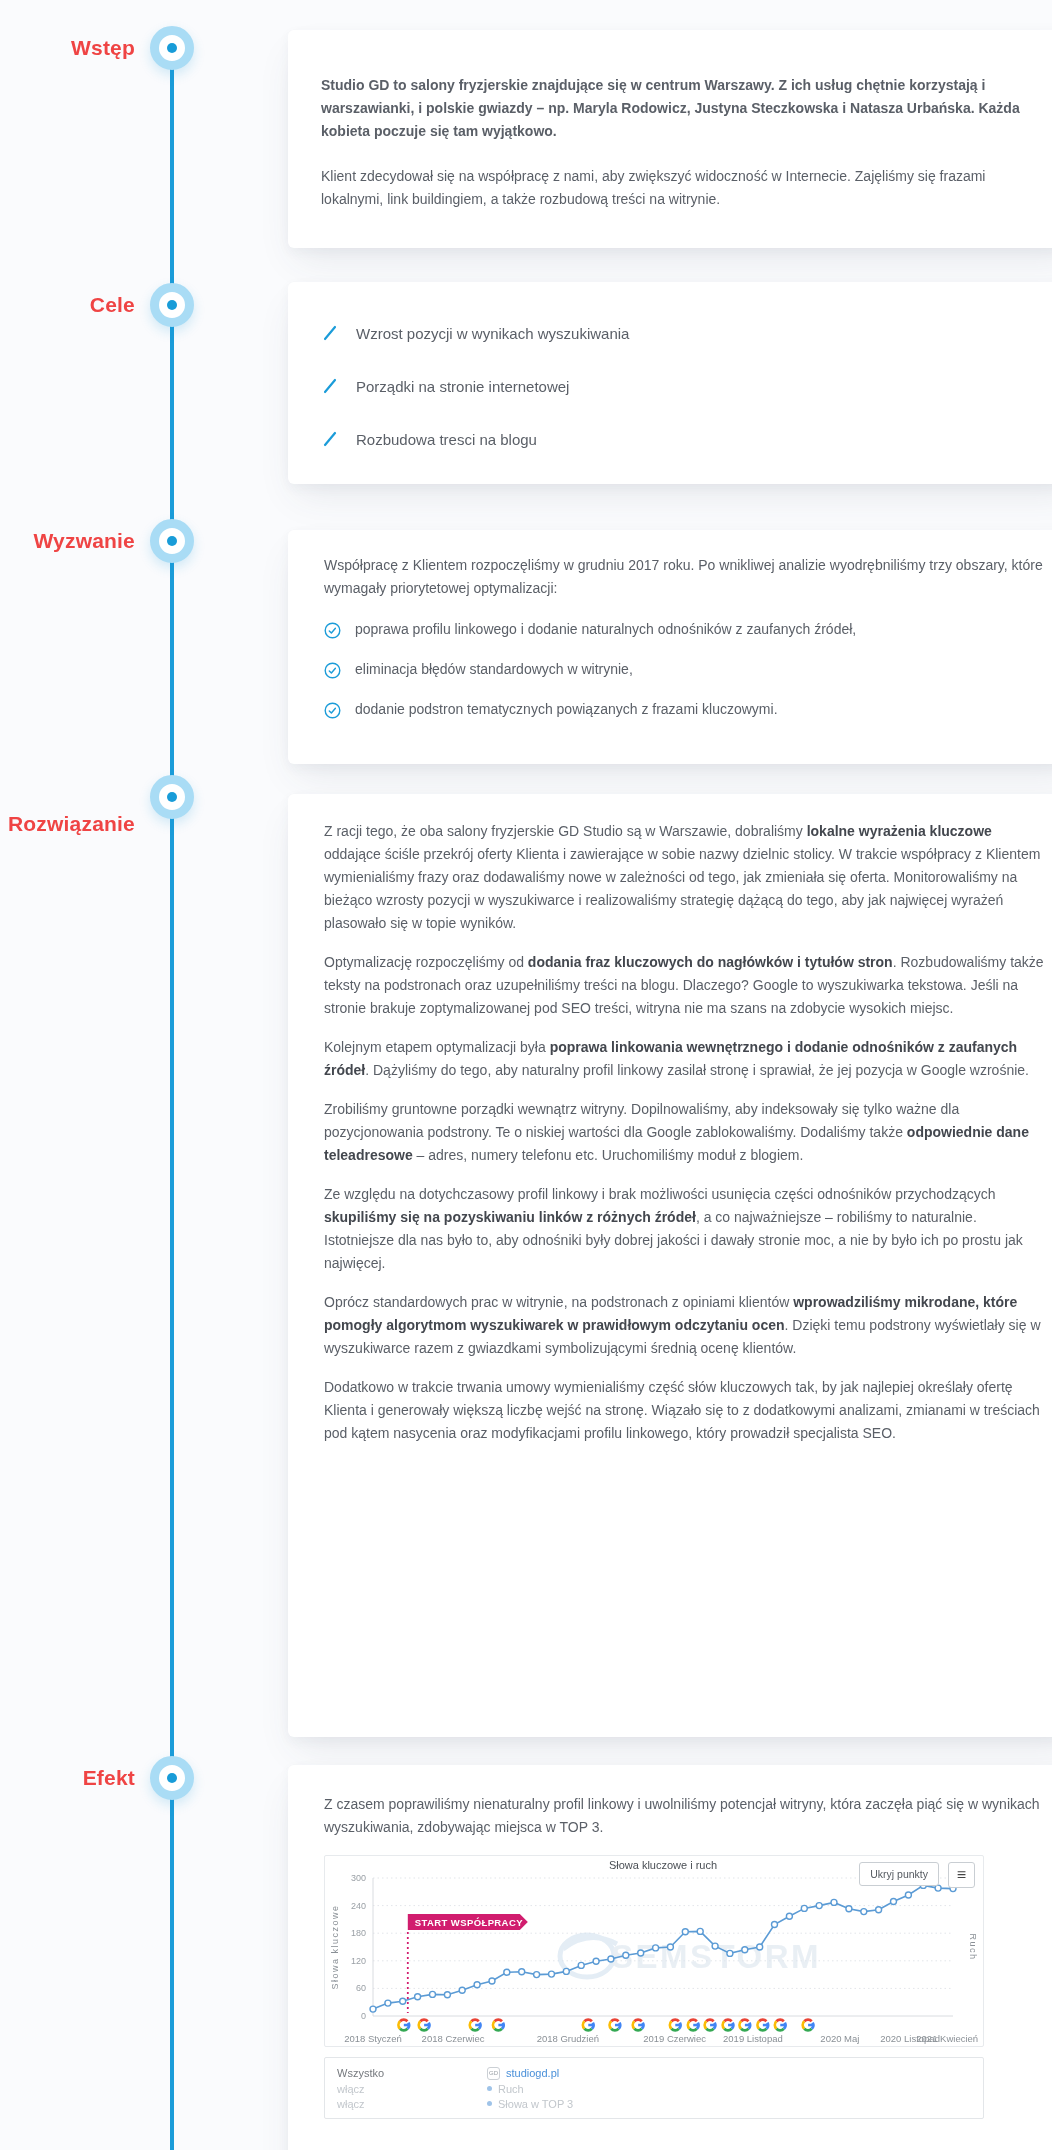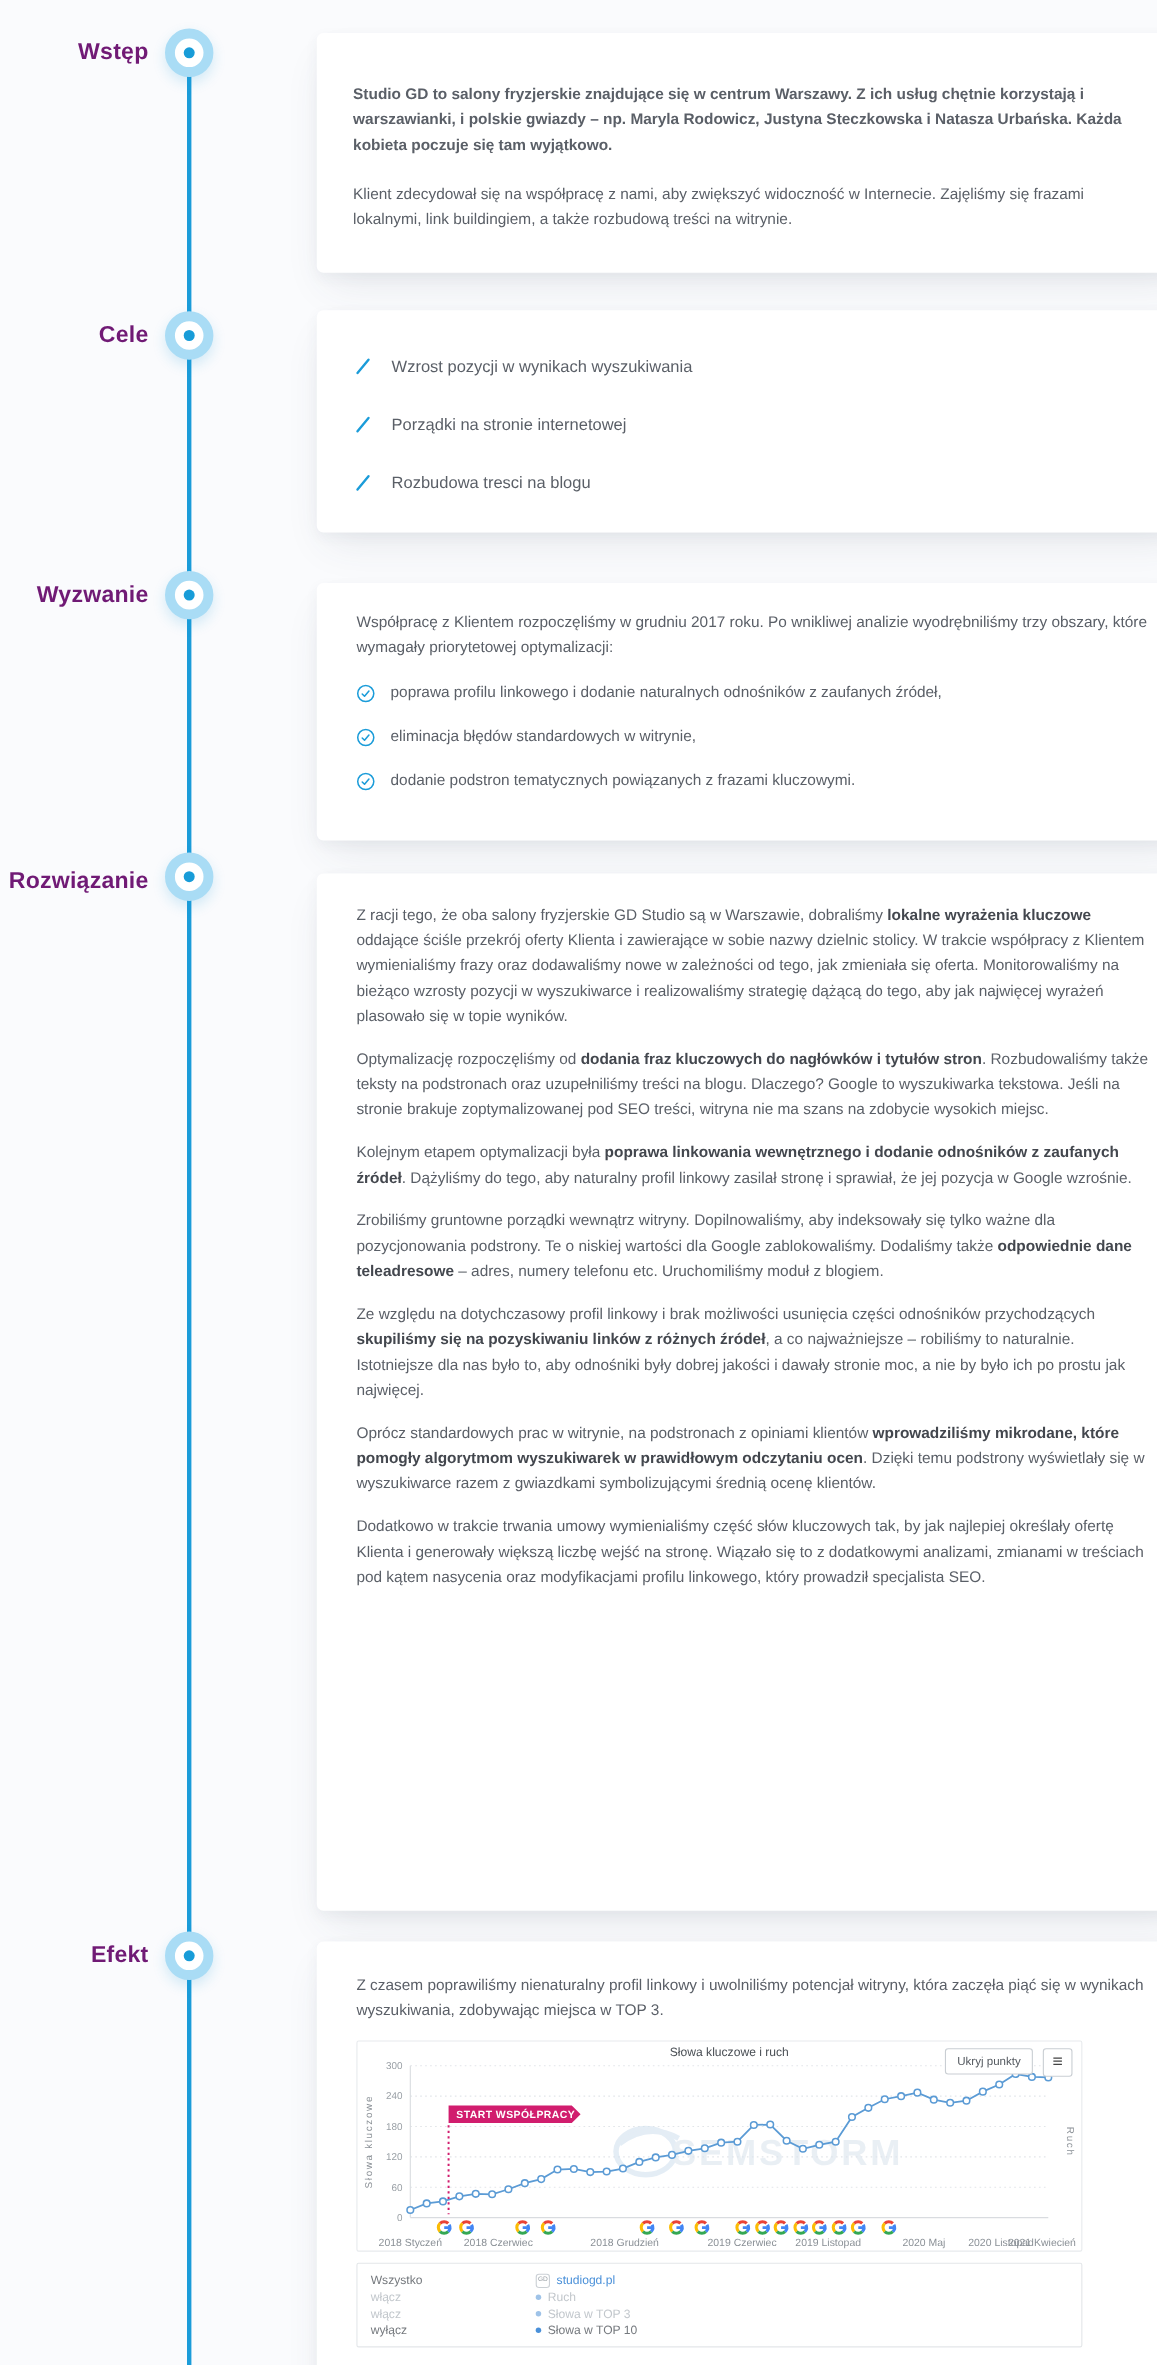--- a/index.html
+++ b/index.html
@@ -7,21 +7,21 @@
   .page{position:relative;width:1052px;height:2150px;overflow:hidden;background:#fafbfd;}
 
   
   .tl-line{position:absolute;left:170px;top:48px;width:4px;height:2102px;background:#1b9cd9;}
   .marker{position:absolute;left:150px;width:44px;height:44px;border-radius:50%;
           background:#fff;border:9px solid #a9dcf5;box-sizing:border-box;
           box-shadow:0 5px 12px rgba(27,156,217,.18);}
   .marker::after{content:"";position:absolute;left:50%;top:50%;width:10px;height:10px;
           margin:-5px 0 0 -5px;border-radius:50%;background:#189cd8;}
   .sec-label{position:absolute;right:917px;transform:translateY(-50%);white-space:nowrap;
-          font-size:21px;font-weight:700;color:#701a75;letter-spacing:.2px;}
+          font-size:21px;font-weight:700;color:#ef4444;letter-spacing:.2px;}
 
   
   .card{position:absolute;left:288px;width:794px;background:#fff;border-radius:6px;
         box-sizing:border-box;overflow:hidden;
         box-shadow:0 18px 36px -8px rgba(60,70,90,.10),0 4px 12px rgba(60,70,90,.05);}
   .card, .card p{color:#5a5f67;}
   p.para{margin:0 0 16px 0;font-size:14px;line-height:23px;}
   p.para:last-child{margin-bottom:0;}
   .bold-para{font-weight:700;color:#474c55;}
   b{font-weight:700;color:#43474e;}
@@ -81,21 +81,21 @@
   </defs>
 </svg>
 
 <div class="page">
 
   <div class="tl-line"></div>
 
   <span class="sec-label" style="top:48px">Wstęp</span>
   <span class="sec-label" style="top:305px">Cele</span>
   <span class="sec-label" style="top:541px">Wyzwanie</span>
-  <span class="sec-label" style="top:801px">Rozwiązanie</span>
+  <span class="sec-label" style="top:824px">Rozwiązanie</span>
   <span class="sec-label" style="top:1778px">Efekt</span>
 
   <div class="marker" style="top:26px"></div>
   <div class="marker" style="top:283px"></div>
   <div class="marker" style="top:519px"></div>
   <div class="marker" style="top:775px"></div>
   <div class="marker" style="top:1756px"></div>
 
   <div class="card" style="top:30px;height:218px;padding:44px 33px;">
     <p class="para bold-para" style="margin-bottom:22px">Studio GD to salony fryzjerskie znajdujące się w centrum Warszawy. Z ich usług chętnie korzystają i warszawianki, i polskie gwiazdy – np. Maryla Rodowicz, Justyna Steczkowska i Natasza Urbańska. Każda kobieta poczuje się tam wyjątkowo.</p>
@@ -279,24 +279,17 @@
             <span class="muted">Ruch</span>
           </span>
         </div>
         <div class="legend-row">
           <span class="legend-action muted">włącz</span>
           <span class="legend-value">
             <span class="bullet muted-b"></span>
             <span class="muted">Słowa w TOP 3</span>
           </span>
         </div>
-        <div class="legend-row">
-          <span class="legend-action">wyłącz</span>
-          <span class="legend-value">
-            <span class="bullet"></span>
-            <span class="">Słowa w TOP 10</span>
-          </span>
-        </div>
       </div>
 
   </div>
 
 </div>
 
 </body></html>

